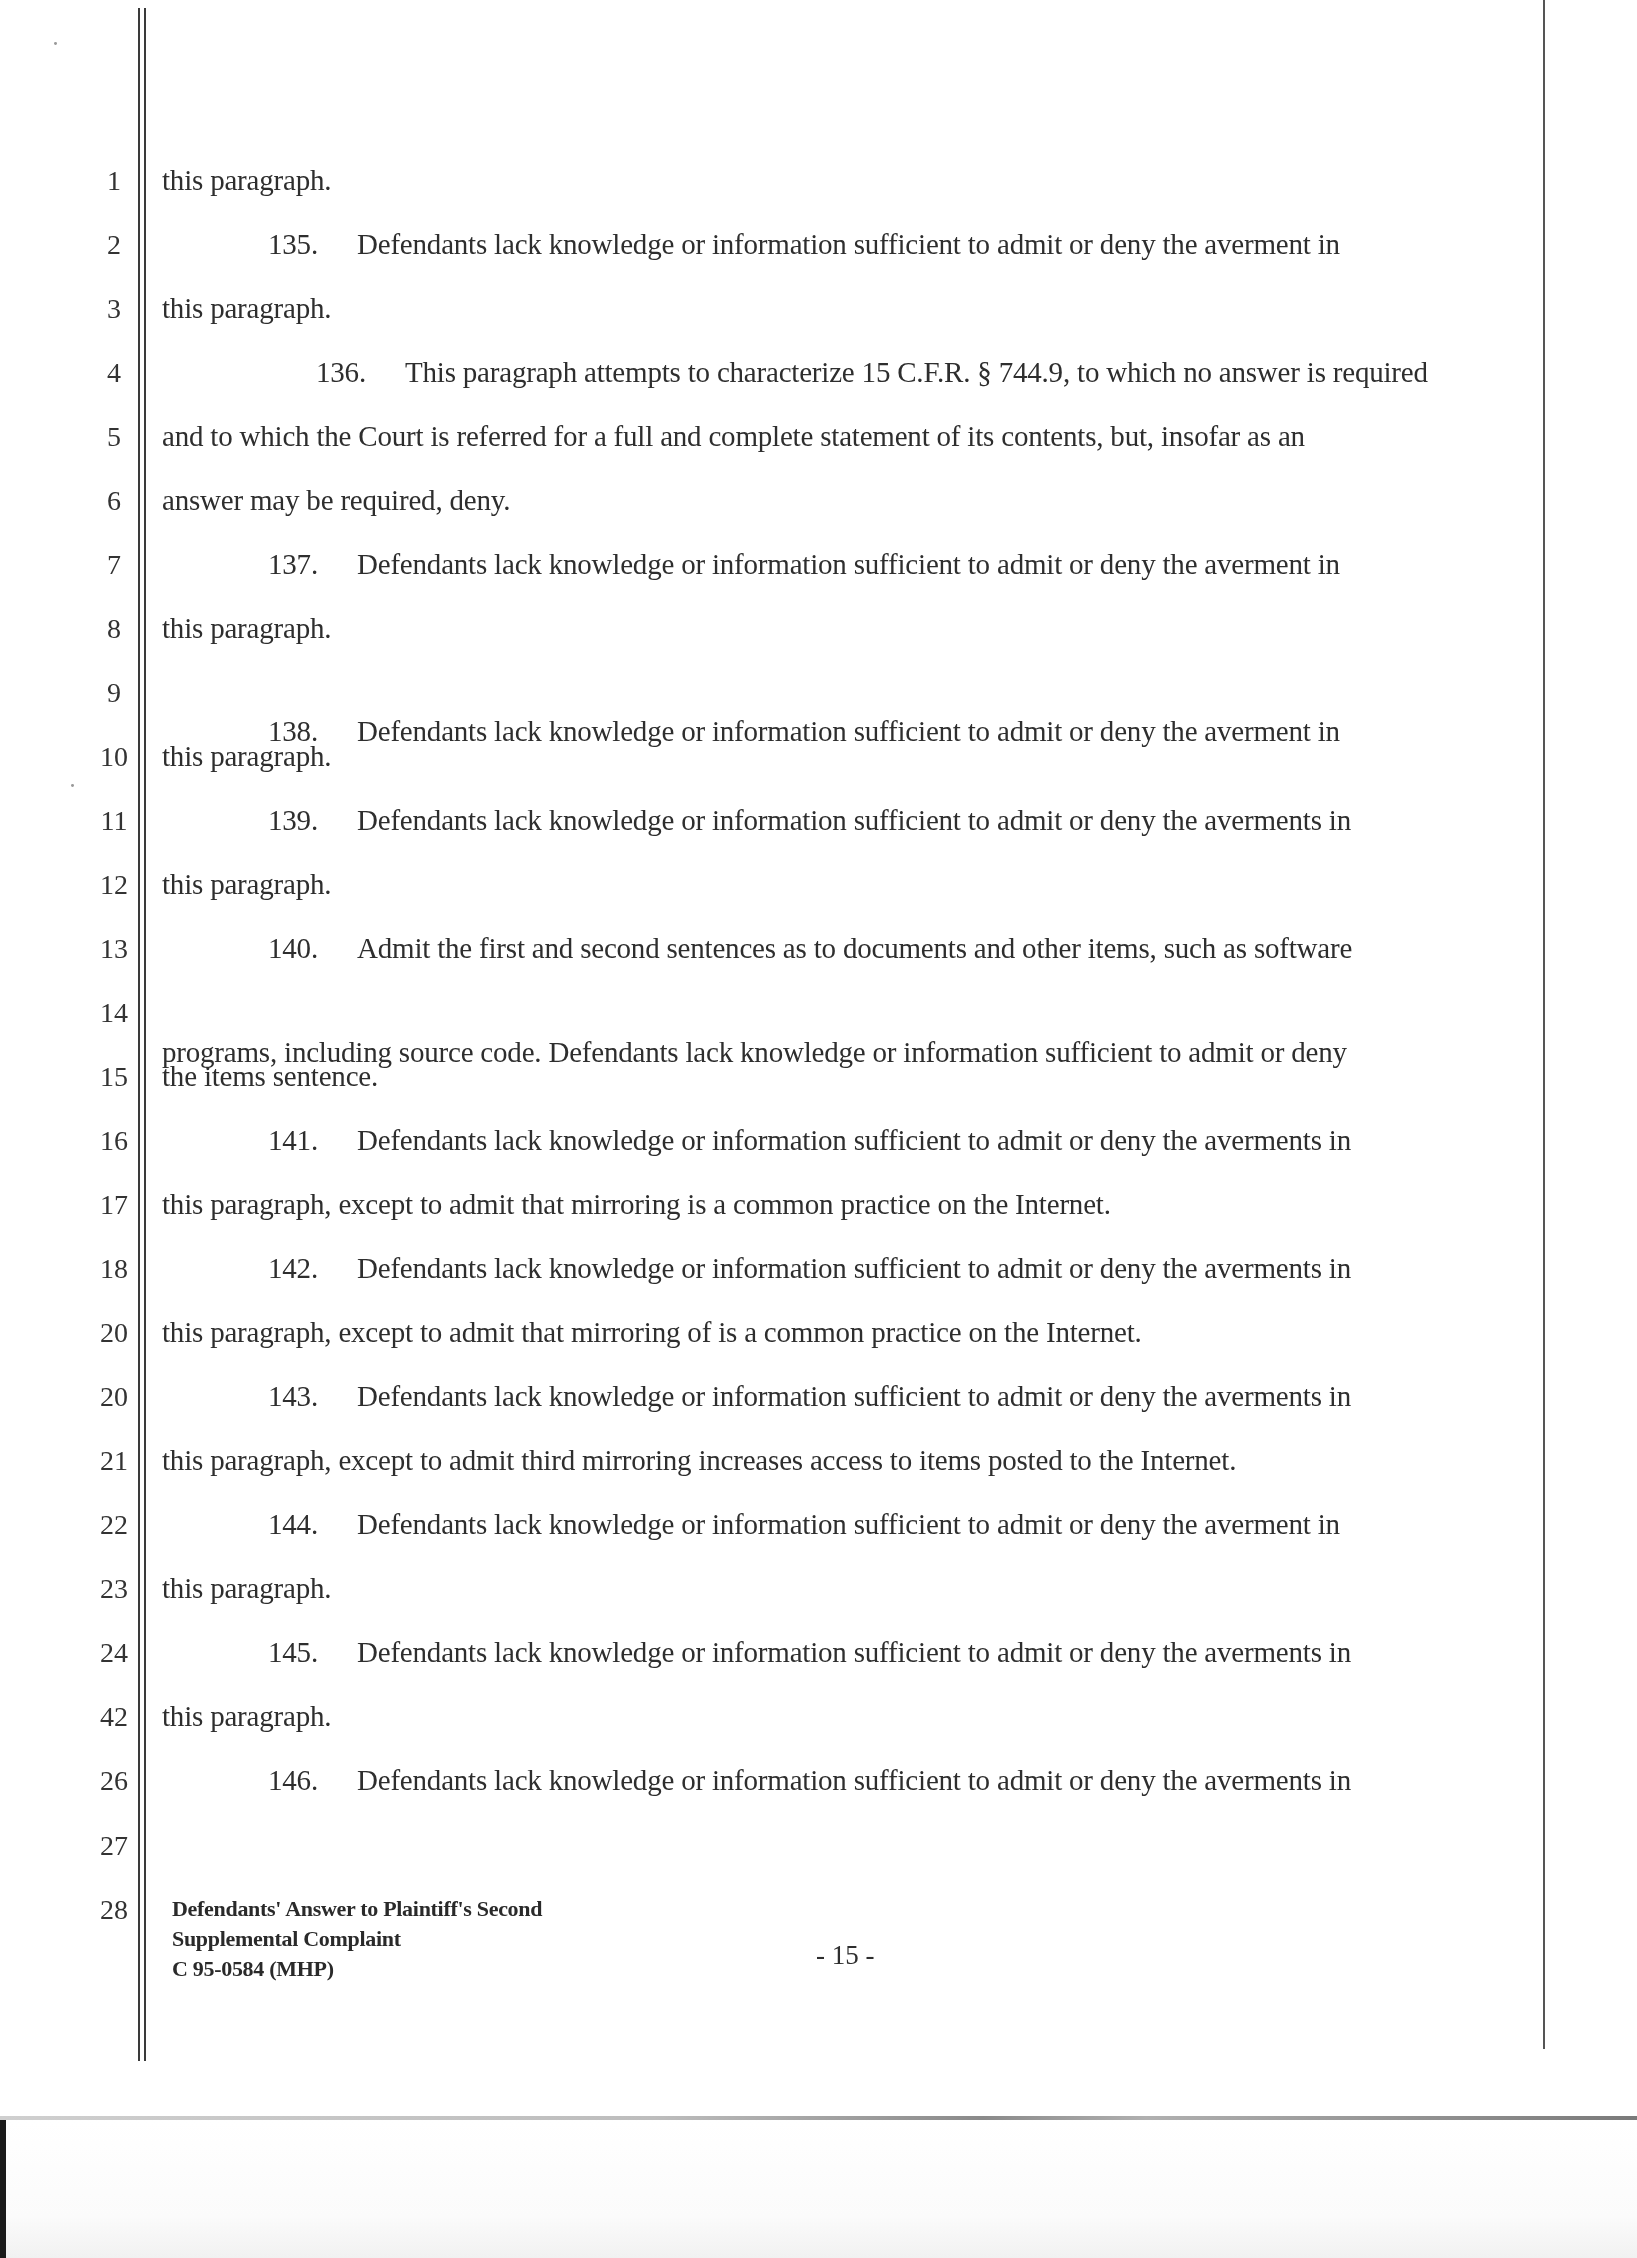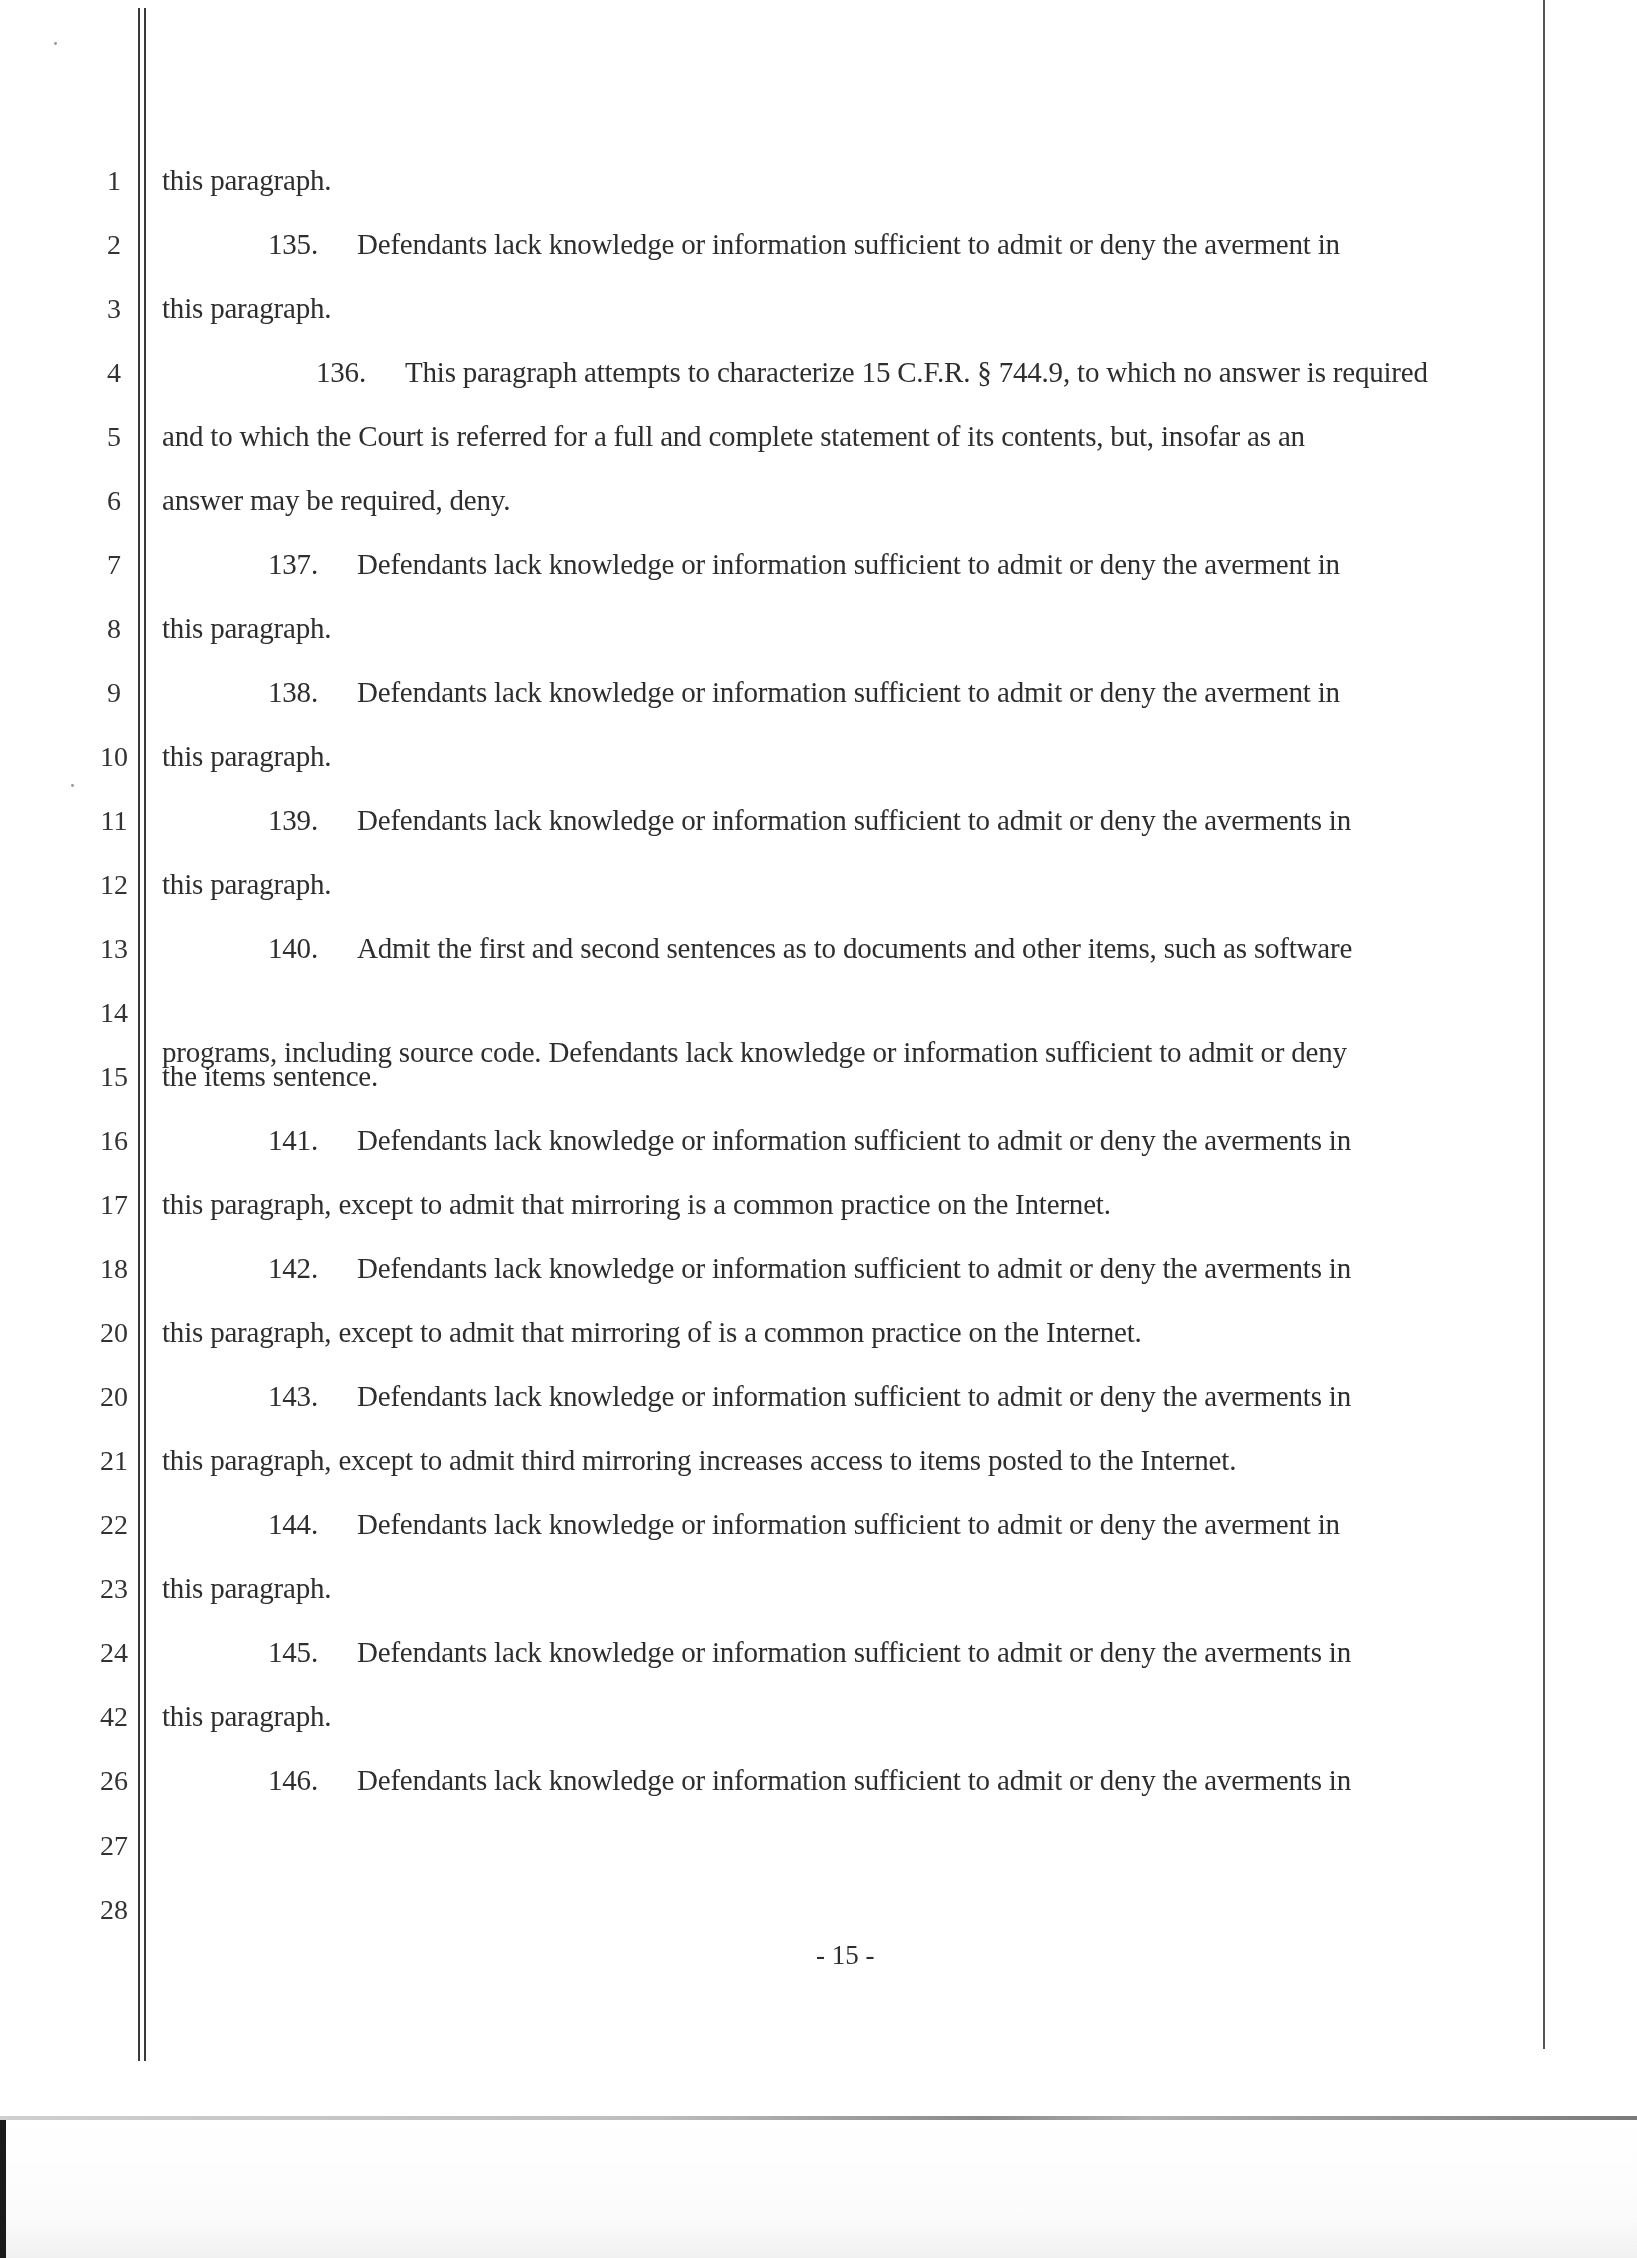--- a/index.html
+++ b/index.html
@@ -92,40 +92,45 @@
     </div>
   <div id="body-lines">
       <div class="text-line" style="top: 164px; left: 162px;"><span>this paragraph.</span></div>
       <div class="text-line" style="top: 228px; left: 268px;"><span class="para-num">135.</span><span>Defendants lack knowledge or information sufficient to admit or deny the averment in</span></div>
       <div class="text-line" style="top: 292px; left: 162px;"><span>this paragraph.</span></div>
       <div class="text-line" style="top: 356px; left: 268px; margin-left: 48px;"><span class="para-num">136.</span><span>This paragraph attempts to characterize 15 C.F.R. § 744.9, to which no answer is required</span></div>
       <div class="text-line" style="top: 420px; left: 162px;"><span>and to which the Court is referred for a full and complete statement of its contents, but, insofar as an</span></div>
       <div class="text-line" style="top: 484px; left: 162px;"><span>answer may be required, deny.</span></div>
       <div class="text-line" style="top: 548px; left: 268px;"><span class="para-num">137.</span><span>Defendants lack knowledge or information sufficient to admit or deny the averment in</span></div>
       <div class="text-line" style="top: 612px; left: 162px;"><span>this paragraph.</span></div>
-      <div class="text-line" style="top: 676px; left: 268px;"><span class="para-num">138.</span><span>Defendants lack knowledge or information sufficient to admit or deny the averment in</span></div>
+      <div class="text-line" style="top: 715px; left: 268px;"><span class="para-num">138.</span><span>Defendants lack knowledge or information sufficient to admit or deny the averment in</span></div>
       <div class="text-line" style="top: 740px; left: 162px;"><span>this paragraph.</span></div>
       <div class="text-line" style="top: 804px; left: 268px;"><span class="para-num">139.</span><span>Defendants lack knowledge or information sufficient to admit or deny the averments in</span></div>
       <div class="text-line" style="top: 868px; left: 162px;"><span>this paragraph.</span></div>
       <div class="text-line" style="top: 932px; left: 268px;"><span class="para-num">140.</span><span>Admit the first and second sentences as to documents and other items, such as software</span></div>
       <div class="text-line" style="top: 996px; left: 162px; margin-top: 40px;"><span>programs, including source code.  Defendants lack knowledge or information sufficient to admit or deny</span></div>
       <div class="text-line" style="top: 1060px; left: 162px;"><span>the items sentence.</span></div>
       <div class="text-line" style="top: 1124px; left: 268px;"><span class="para-num">141.</span><span>Defendants lack knowledge or information sufficient to admit or deny the averments in</span></div>
       <div class="text-line" style="top: 1188px; left: 162px;"><span>this paragraph, except to admit that mirroring is a common practice on the Internet.</span></div>
       <div class="text-line" style="top: 1252px; left: 268px;"><span class="para-num">142.</span><span>Defendants lack knowledge or information sufficient to admit or deny the averments in</span></div>
       <div class="text-line" style="top: 1316px; left: 162px;"><span>this paragraph, except to admit that mirroring of is a common practice on the Internet.</span></div>
       <div class="text-line" style="top: 1380px; left: 268px;"><span class="para-num">143.</span><span>Defendants lack knowledge or information sufficient to admit or deny the averments in</span></div>
       <div class="text-line" style="top: 1444px; left: 162px;"><span>this paragraph, except to admit third mirroring increases access to items posted to the Internet.</span></div>
       <div class="text-line" style="top: 1508px; left: 268px;"><span class="para-num">144.</span><span>Defendants lack knowledge or information sufficient to admit or deny the averment in</span></div>
       <div class="text-line" style="top: 1572px; left: 162px;"><span>this paragraph.</span></div>
       <div class="text-line" style="top: 1636px; left: 268px;"><span class="para-num">145.</span><span>Defendants lack knowledge or information sufficient to admit or deny the averments in</span></div>
       <div class="text-line" style="top: 1700px; left: 162px;"><span>this paragraph.</span></div>
       <div class="text-line" style="top: 1764px; left: 268px;"><span class="para-num">146.</span><span>Defendants lack knowledge or information sufficient to admit or deny the averments in</span></div>
     </div>
 
+  <div class="footer-title">
+    <div>Defendants' Answer to Plaintiff's Second</div>
+    <div>Supplemental Complaint</div>
+    <div>C 95-0584 (MHP)</div>
+  </div>
   <div class="page-number">- 15 -</div>
 
   <span class="speck" style="left:54px;top:42px;"></span>
   <span class="speck" style="left:71px;top:784px;"></span>
 </div>
 
 <div class="page-edge"></div>
 <div class="below-page"></div>
 <div class="left-shadow"></div>
 

